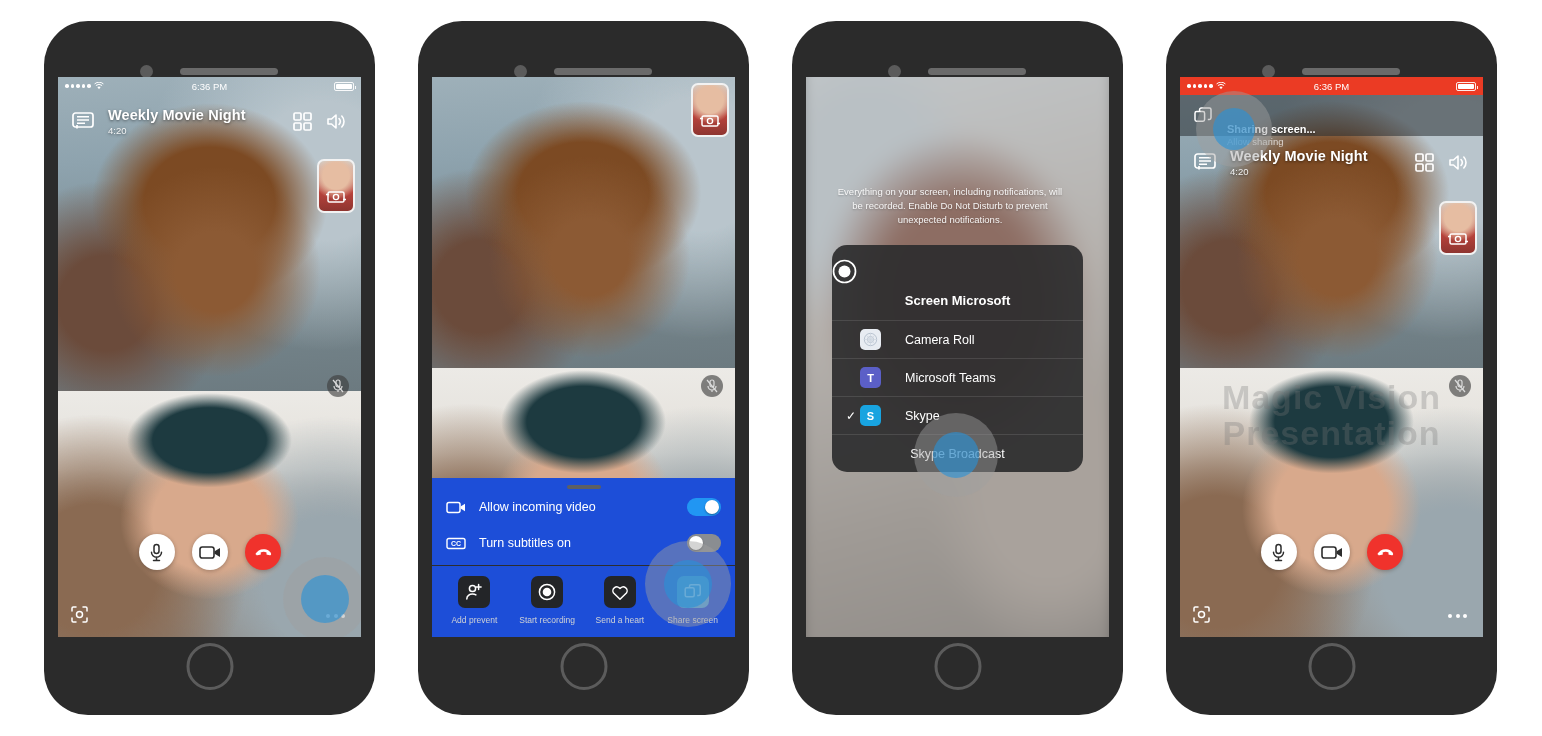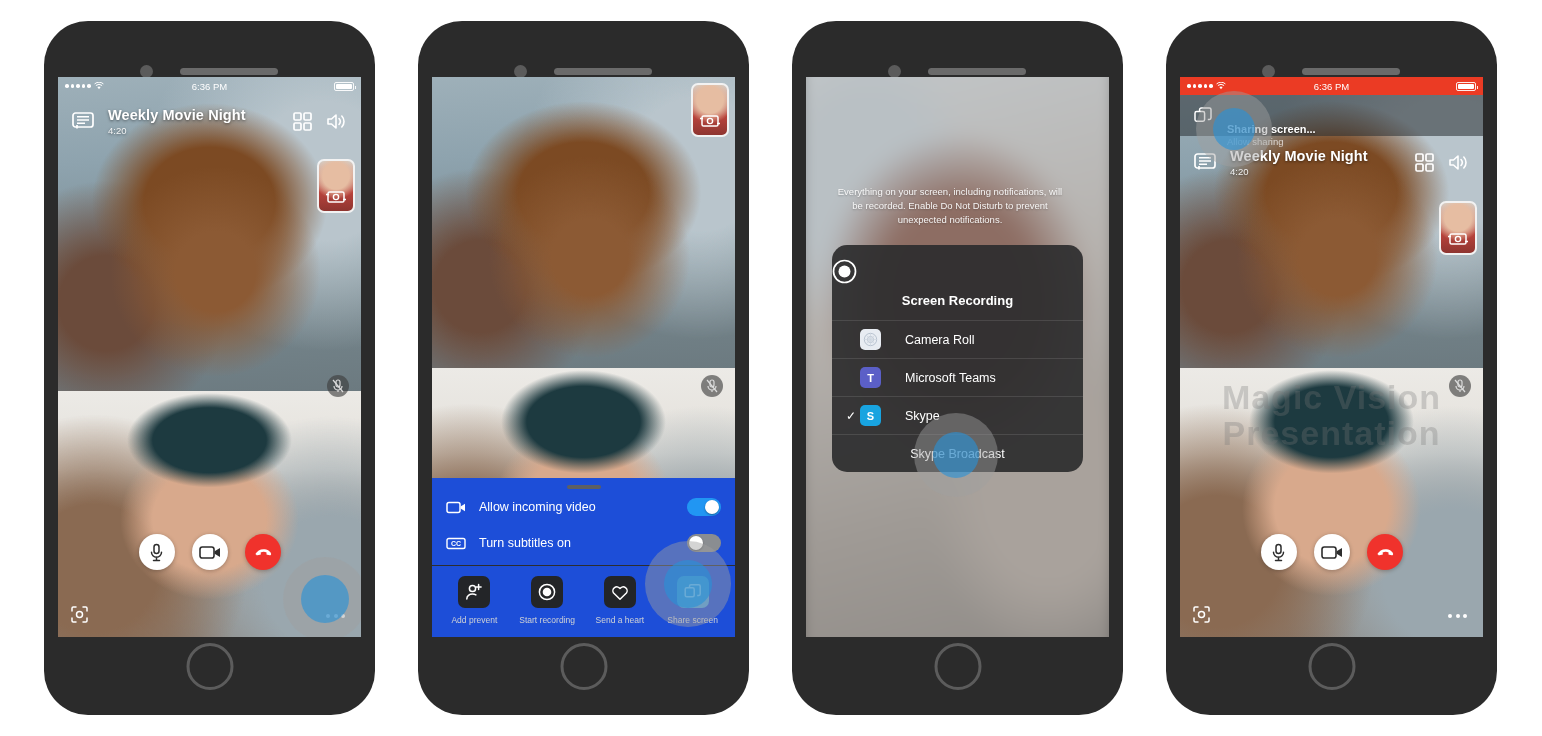--- a/index.html
+++ b/index.html
@@ -414,21 +414,21 @@
       <div class="dlg-note">Everything on your screen, including notifications, will be recorded. Enable Do Not Disturb to prevent unexpected notifications.</div>
 
       <div class="dialog">
         <div class="dlg-head">
           <span>
             <svg width="25" height="25" viewBox="0 0 25 25">
                 <circle cx="12.5" cy="12.5" r="11" stroke="#fff" stroke-width="1.7" fill="none"></circle>
                 <circle cx="12.5" cy="12.5" r="6" fill="#fff"></circle>
               </svg>
           </span>
-          <div class="dlg-title">Screen Recording</div>
+          <div class="dlg-title">Screen Microsoft</div>
         </div>
 
         <div class="dlg-row">
           <span class="dlg-check"></span>
           <span class="appico" style="background:#e8ecf2">
             <svg width="15" height="15" viewBox="0 0 15 15">
                 <circle cx="7.5" cy="7.5" r="6.2" fill="none" stroke="#b9c3d0" stroke-width="1"></circle>
                 <circle cx="7.5" cy="7.5" r="3" fill="none" stroke="#b9c3d0" stroke-width="1"></circle>
                 <path d="M1.3 7.5h12.4M7.5 1.3v12.4M3.1 3.1l8.8 8.8M11.9 3.1l-8.8 8.8" stroke="#ccd4de" stroke-width=".7"></path>
               </svg>

